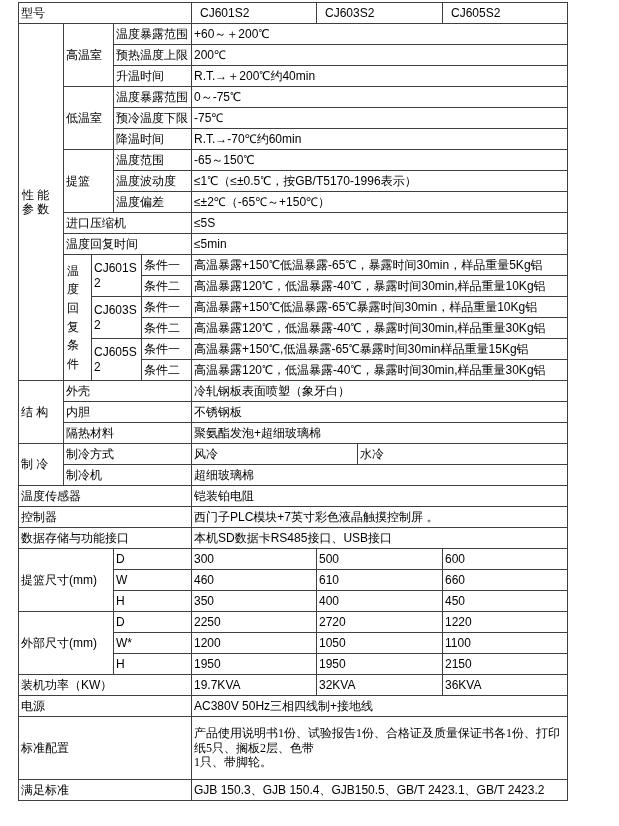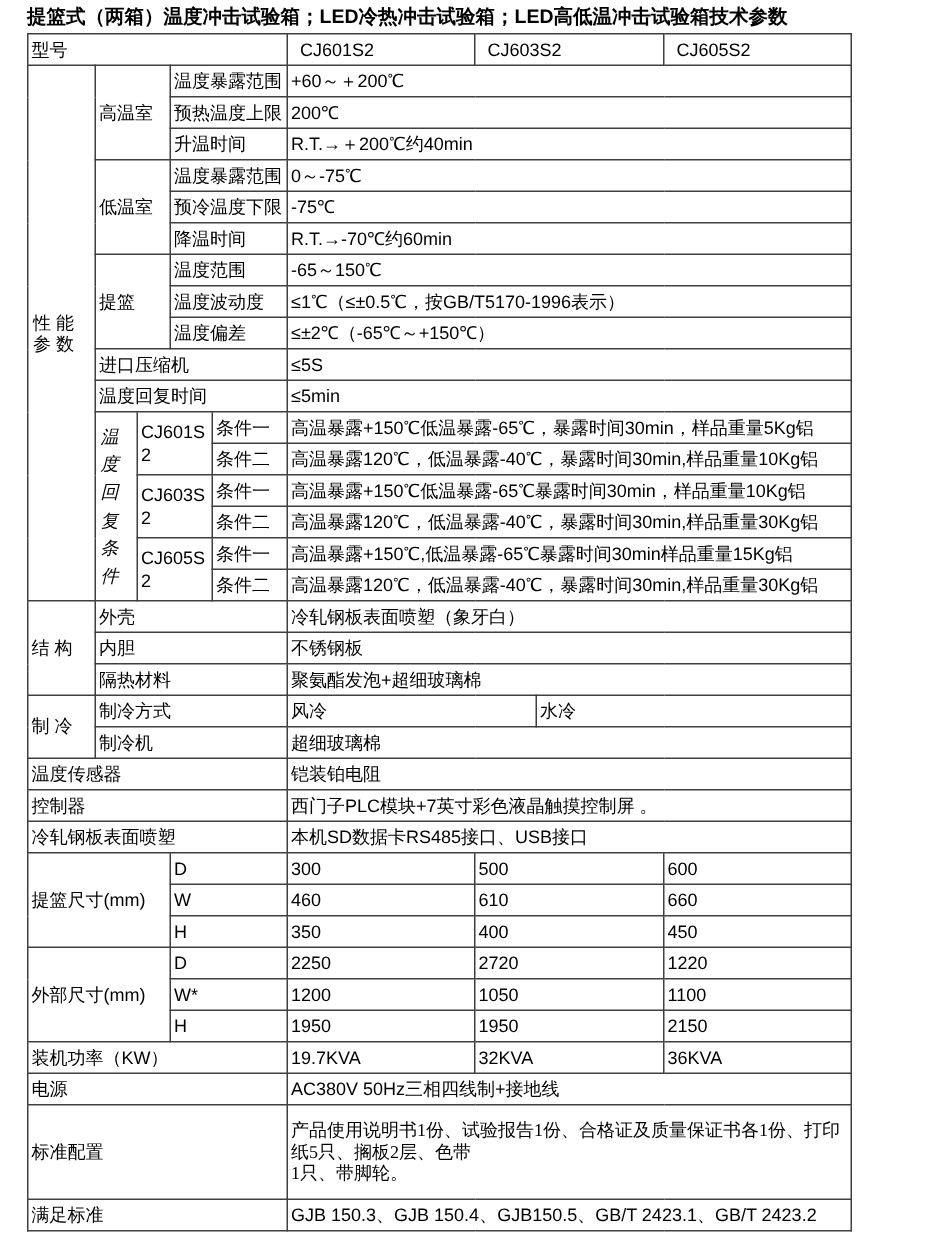--- a/index.html
+++ b/index.html
@@ -17,28 +17,27 @@
   }
   table.spec td{
     border:1px solid #3f3f3f;font-size:12px;line-height:1.2;
     padding:0 2px;vertical-align:middle;overflow:hidden;
     word-break:break-all;
   }
   tr{height:21px;}
   tr.tall{height:63px;}
   td.group{vertical-align:middle;}
   .wrap2{width:34px;margin:0 1px;word-break:keep-all;white-space:pre-wrap;}
-  .vtext{width:1em;margin:0 1px;word-break:break-all;line-height:1.55;font-style:italic;}
+  .vtext{width:1em;margin:0 1px;word-break:break-all;line-height:1.55;}
   td.prewrap{white-space:pre-wrap;word-break:break-all;line-height:1.6;vertical-align:top;padding-top:3px;font-family:Liberation Serif, serif;}
 </style>
 </head>
 <body>
 
 <div class="page">
-  <div class="title">提篮式（两箱）温度冲击试验箱；LED冷热冲击试验箱；LED高低温冲击试验箱技术参数</div>
 
   <table class="spec">
     <colgroup>
       <col style="width:45px">
         <col style="width:28px">
         <col style="width:22px">
       <col style="width:28px">
         <col style="width:50px">
         <col style="width:125px">
       <col style="width:41px">
@@ -166,21 +165,21 @@
 
     <tr>
       <td colspan="5">温度传感器</td>
       <td colspan="4">铠装铂电阻</td>
     </tr>
     <tr>
       <td colspan="5">控制器</td>
       <td colspan="4">西门子PLC模块+7英寸彩色液晶触摸控制屏 。</td>
     </tr>
     <tr>
-      <td colspan="5">冷轧钢板表面喷塑</td>
+      <td colspan="5">数据存储与功能接口</td>
       <td colspan="4">本机SD数据卡RS485接口、USB接口</td>
     </tr>
 
     <tr>
       <td rowspan="3" colspan="3" class="group">提篮尺寸(mm)</td>
       <td colspan="2">D</td>
       <td>300</td>
       <td colspan="2">500</td>
       <td>600</td>
     </tr>

